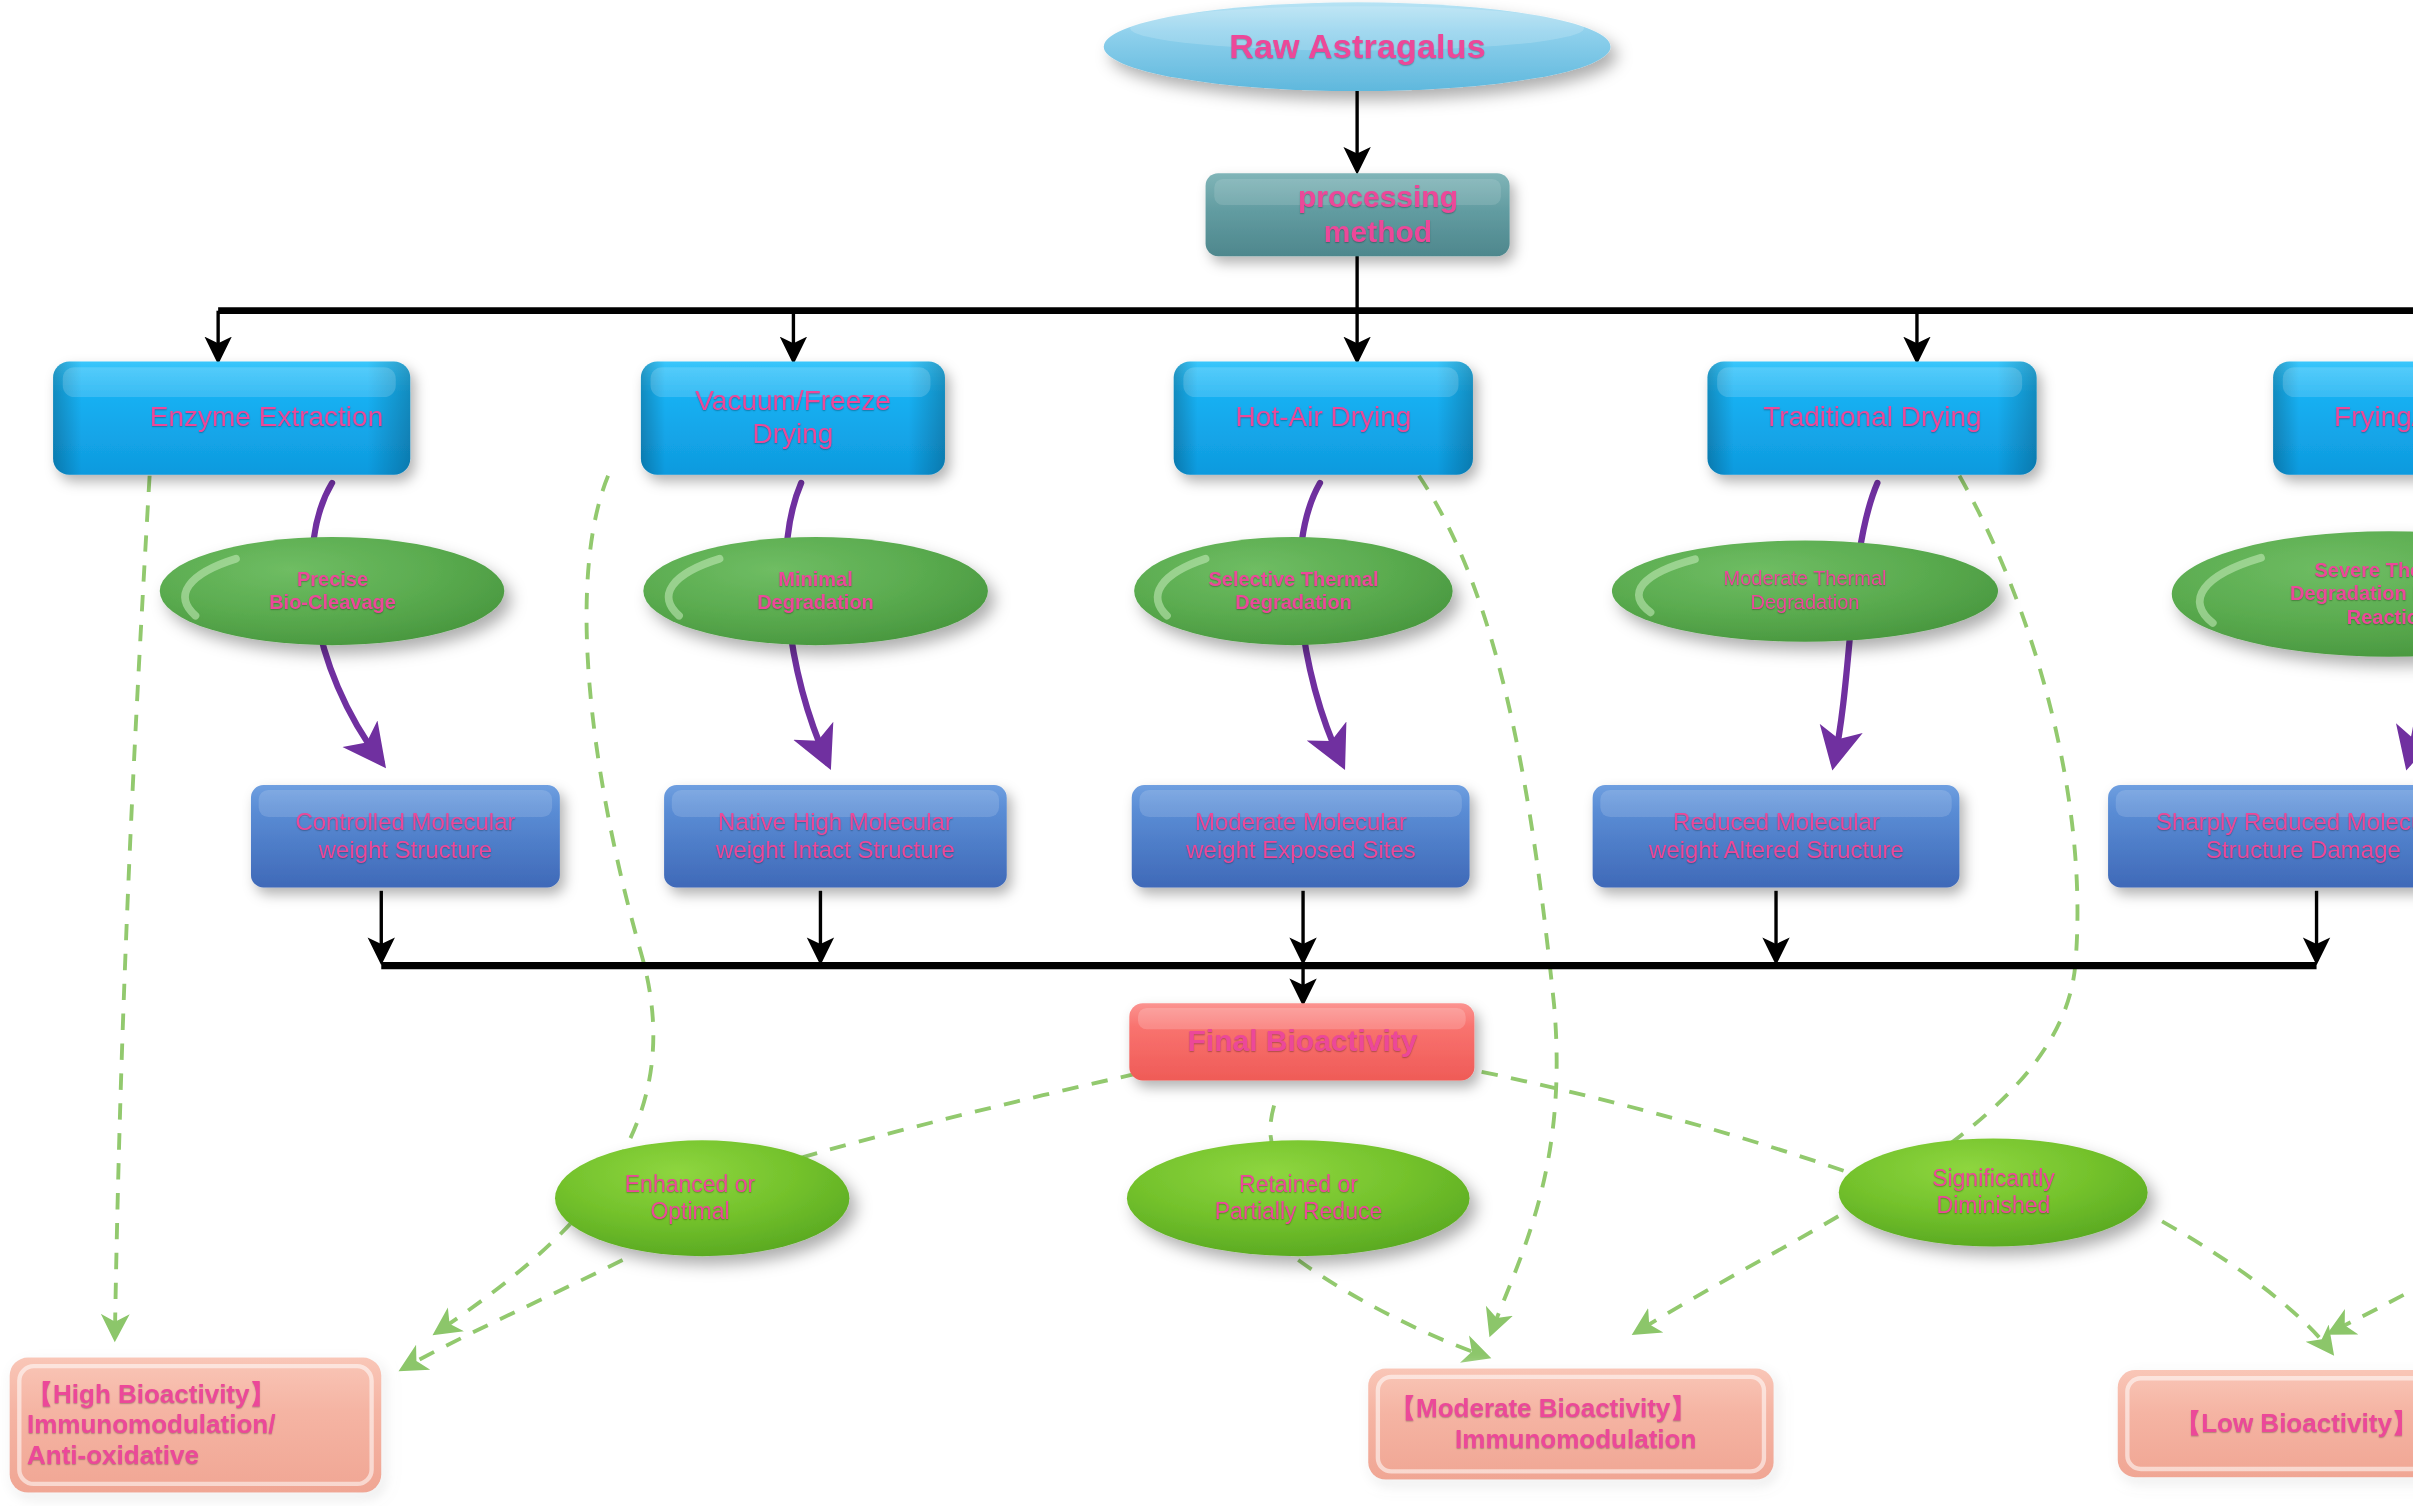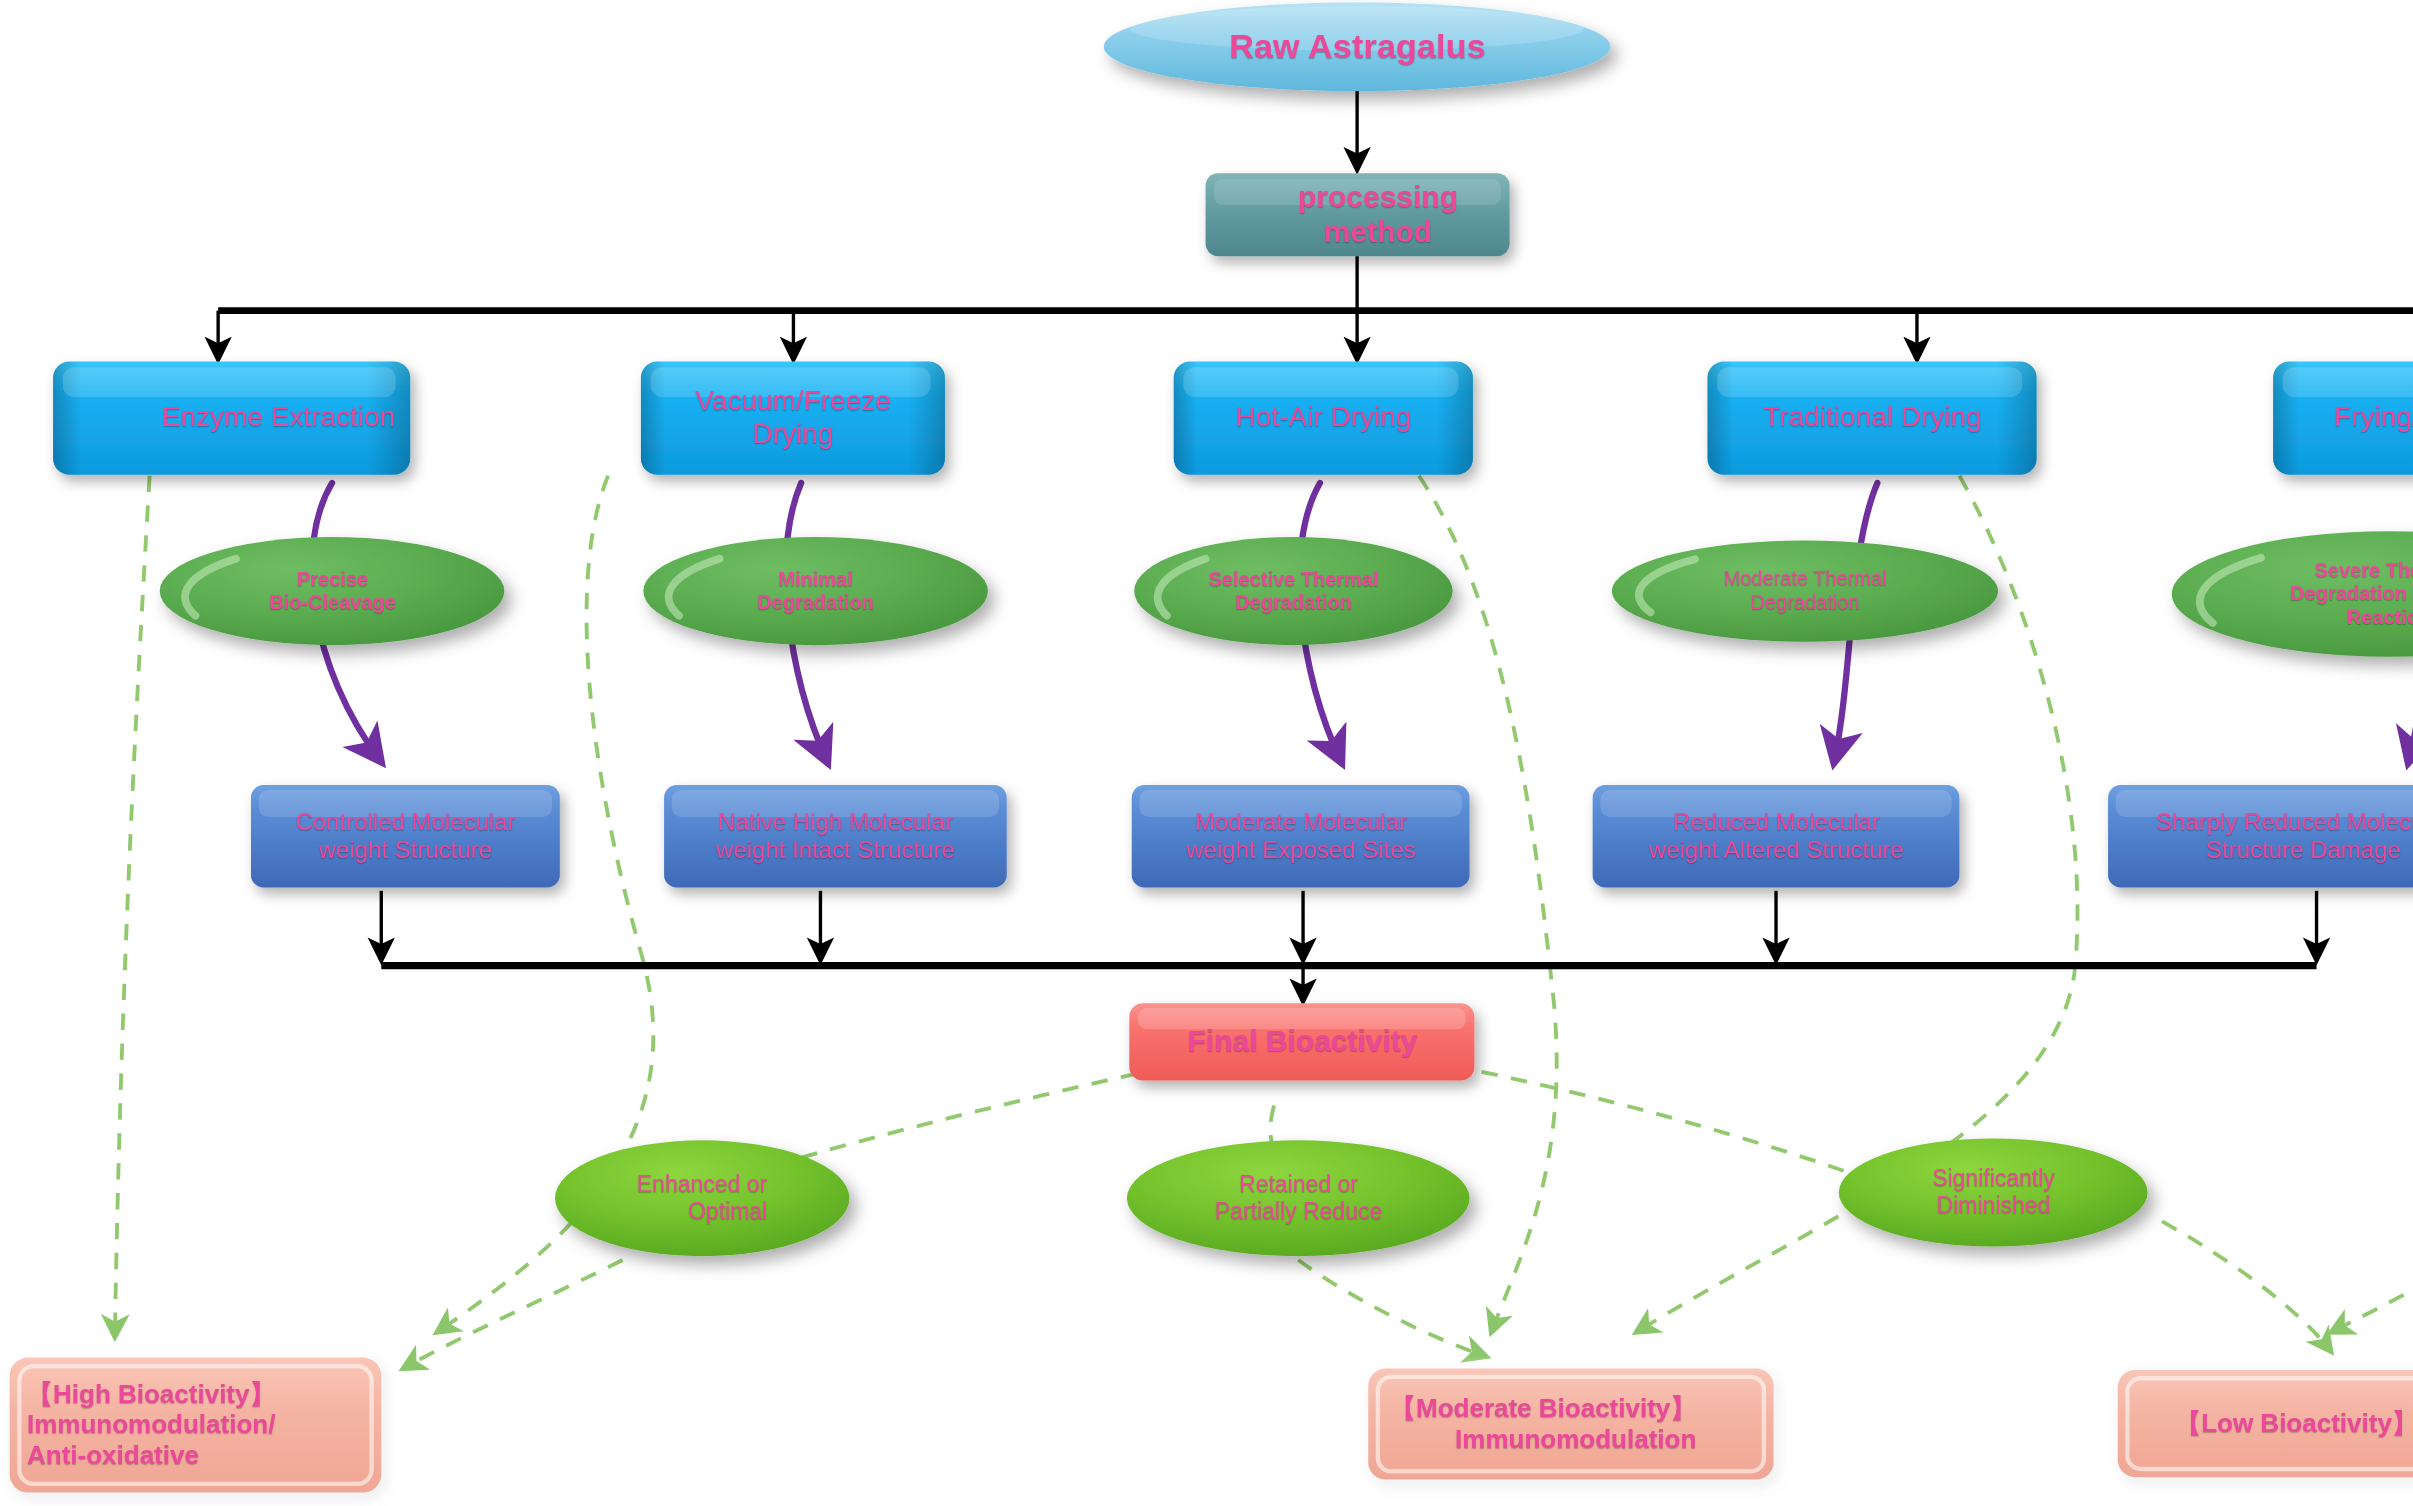--- a/index.html
+++ b/index.html
@@ -276,21 +276,21 @@
       <rect x="4408" y="2855" width="700" height="188" rx="28" ry="28" fill="none" stroke="#ffffff" stroke-width="9" opacity="0.55"></rect>
     </g>
   </g>
 </svg>
 
 <div class="lbl root" style="left:1104px;top:1.9px;width:507px;height:89px;">Raw Astragalus</div>
 
 <div class="lbl method" style="left:1206px;top:173px;width:304px;height:83px;margin-left:20px;">processing
 method</div>
 
-<div class="lbl proc" style="left:67px;top:361px;width:357px;height:113px;padding-left:33px;">Enzyme Extraction</div>
+<div class="lbl proc" style="left:55px;top:361px;width:357px;height:113px;padding-left:33px;">Enzyme Extraction</div>
 <div class="lbl proc" style="left:641px;top:361px;width:304px;height:113px;">Vacuum/Freeze
 Drying</div>
 <div class="lbl proc" style="left:1174px;top:361px;width:299px;height:113px;">Hot-Air Drying</div>
 <div class="lbl proc" style="left:1708px;top:361px;width:329px;height:113px;">Traditional Drying</div>
 <div class="lbl proc" style="left:2274px;top:361px;width:324px;height:113px;">Frying/Stir frying</div>
 
 <div class="lbl mech-b" style="left:160px;top:537px;width:345px;height:108px;">Precise
 Bio-Cleavage</div>
 <div class="lbl mech-b" style="left:643px;top:537px;width:345px;height:108px;">Minimal
 Degradation</div>
@@ -308,21 +308,21 @@
 weight  Intact Structure</div>
 <div class="lbl struct" style="left:1132px;top:785px;width:338px;height:102px;">Moderate  Molecular
 weight  Exposed  Sites</div>
 <div class="lbl struct" style="left:1593px;top:785px;width:367px;height:102px;">Reduced  Molecular
 weight  Altered Structure</div>
 <div class="lbl struct" style="left:2108px;top:785px;width:391px;height:102px;">Sharply Reduced Molecular
 Structure Damage</div>
 
 <div class="lbl final" style="left:1130px;top:1003px;width:345px;height:77px;">Final Bioactivity</div>
 
-<div class="lbl outc" style="left:555px;top:1140px;width:294px;height:116px;text-align:right;">Enhanced  or
+<div class="lbl outc" style="left:543px;top:1140px;width:294px;height:116px;">Enhanced  or
 Optimal</div>
 <div class="lbl outc" style="left:1127px;top:1140px;width:343px;height:116px;">Retained  or
 Partially  Reduce</div>
 <div class="lbl outc" style="left:1839px;top:1138px;width:309px;height:108px;">Significantly
 Diminished</div>
 
 <div class="lbl term" style="left:27px;top:1357px;width:348px;height:135px;">【High Bioactivity】
 Immunomodulation/
 Anti-oxidative</div>
 <div class="lbl term" style="left:1390px;top:1368px;width:367px;height:111px;text-align:right;">【Moderate Bioactivity】

